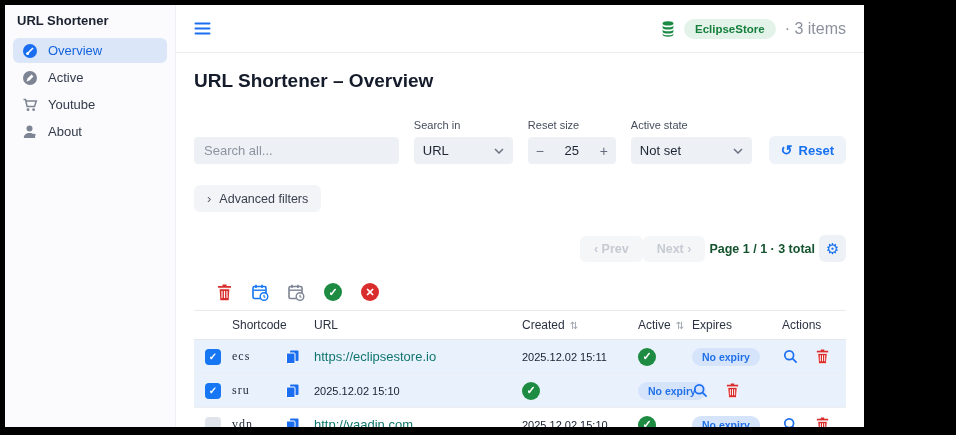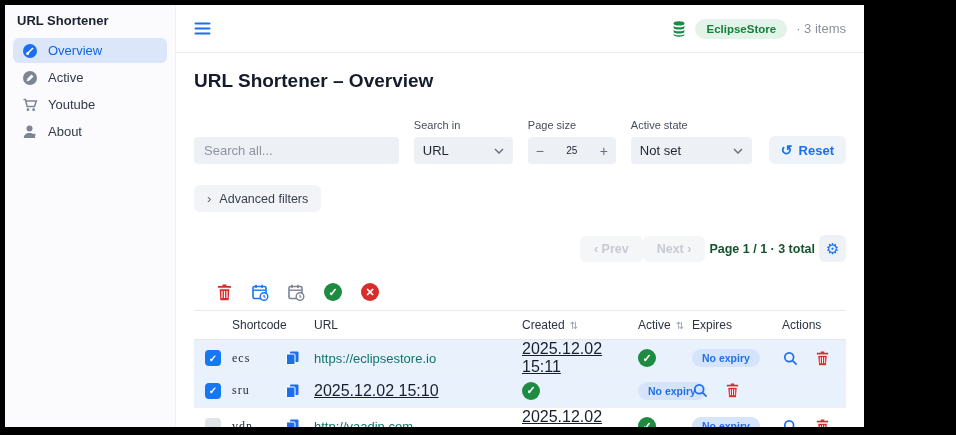--- a/index.html
+++ b/index.html
@@ -17,38 +17,38 @@
   .nav-item.selected { background:#dbe7f8; color:#1464dd; font-weight:500; }
   .nav-item.selected .nicon { color:#1b6ef0; }
 
   
   .main { flex:1; display:flex; flex-direction:column; overflow:hidden; }
   .topbar { height:48px; display:flex; align-items:center; justify-content:space-between;
     padding:0 18px; border-bottom:1px solid #ececf0; flex-shrink:0; }
   .topbar-right { display:flex; align-items:center; gap:9px; }
   .store-badge { background:#e4f3e9; color:#157f3c; font-size:11.5px; font-weight:bold;
     padding:4px 11px; border-radius:12px; }
-  .items-count { font-size:13px; color:#8b919c; }
+  .items-count { font-size:16px; color:#8b919c; }
 
   .content { padding:0 18px; }
   .page-title { font-size:19px; font-weight:bold; color:#141b2b; margin-top:17px; }
 
   .filter-row { display:flex; align-items:flex-end; gap:15px; margin-top:27px; }
   .field-label { display:block; font-size:11px; color:#454d5c; font-weight:500; margin-bottom:6px; }
   .tf { background:#edf0f4; border:none; border-radius:4px; height:27px; font-size:13px;
     color:#1d2533; font-family:"Liberation Sans",sans-serif; }
   .search-input { width:282px; padding:0 10px; }
   .search-input::placeholder { color:#8d94a1; }
   .select { display:flex; align-items:center; justify-content:space-between; padding:0 9px; cursor:pointer; }
   .select-searchin { width:99px; }
   .select-active { width:121px; }
   .select .chev { color:#6b7383; display:flex; }
   .stepper { width:88px; display:flex; align-items:center; justify-content:space-between; padding:0 8px; }
   .stepper .step-btn { color:#646d7d; font-size:14px; cursor:pointer; line-height:1; }
-  .stepper .step-value { font-size:10px; color:#1d2533; }
+  .stepper .step-value { font-size:13px; color:#1d2533; }
   .reset-btn { height:28px; display:flex; align-items:center; gap:6px; padding:0 12px; margin-left:2px;
     background:#eef2f9; border:none; border-radius:6px; color:#1670ef; font-size:13px; font-weight:600; cursor:pointer;
     font-family:"Liberation Sans",sans-serif; }
   .reset-btn .glyph { font-size:14px; }
 
   .advanced-btn { display:inline-flex; align-items:center; gap:8px; margin-top:21px;
     background:#f3f4f7; border:none; border-radius:6px; padding:6px 13px; font-size:12.5px;
     color:#39404f; font-weight:500; cursor:pointer; font-family:"Liberation Sans",sans-serif; }
   .advanced-btn .glyph { color:#565e6d; font-size:13px; }
 
@@ -76,21 +76,21 @@
     display:flex; align-items:center; gap:5px; }
   .sort-glyph { color:#9aa1ad; font-size:10px; }
   .grid-row.selected { background:#e9f1fd; }
   .cell { display:flex; align-items:center; }
   .cell.center { justify-content:center; }
   .checkbox { width:16px; height:16px; border-radius:4px; display:flex; align-items:center;
     justify-content:center; cursor:pointer; background:#dfe3ea; }
   .checkbox.checked { background:#1676f3; color:#fff; font-size:10px; font-weight:bold; }
   .shortcode { font-family:Liberation Serif, serif; font-size:12px; color:#252c3a; letter-spacing:1px; }
   .url-link { font-size:13px; color:#0f766e; text-decoration:none; cursor:pointer; }
-  .created { font-size:16px; color:#171f2e; font-weight:500;text-decoration:underline; }
+  .created { font-size:11px; color:#171f2e; font-weight:500; }
   .expiry-badge { background:#d6e4fb; color:#2070e8; font-size:10.5px; font-weight:600;
     padding:3px 10px; border-radius:10px; white-space:nowrap; }
   .row-actions { display:flex; align-items:center; gap:16px; }
   .icon-btn { width:16px; height:16px; display:flex; align-items:center; justify-content:center; cursor:pointer; }
 </style>
 </head>
 <body>
 
 <div class="app">
 
@@ -180,21 +180,21 @@
             <span>URL</span>
             <span class="chev">
               <svg width="10" height="6" viewBox="0 0 10 6" fill="none" stroke="currentColor" stroke-width="1.5">
                   <polyline points="1,1 5,5 9,1"></polyline>
                 </svg>
             </span>
           </div>
         </div>
 
         <div>
-          <span class="field-label">Page size</span>
+          <span class="field-label">Reset size</span>
           <div class="tf stepper">
             <span class="step-btn">−</span>
             <span class="step-value">25</span>
             <span class="step-btn">+</span>
           </div>
         </div>
 
         <div>
           <span class="field-label">Active state</span>
           <div class="tf select select-active">

